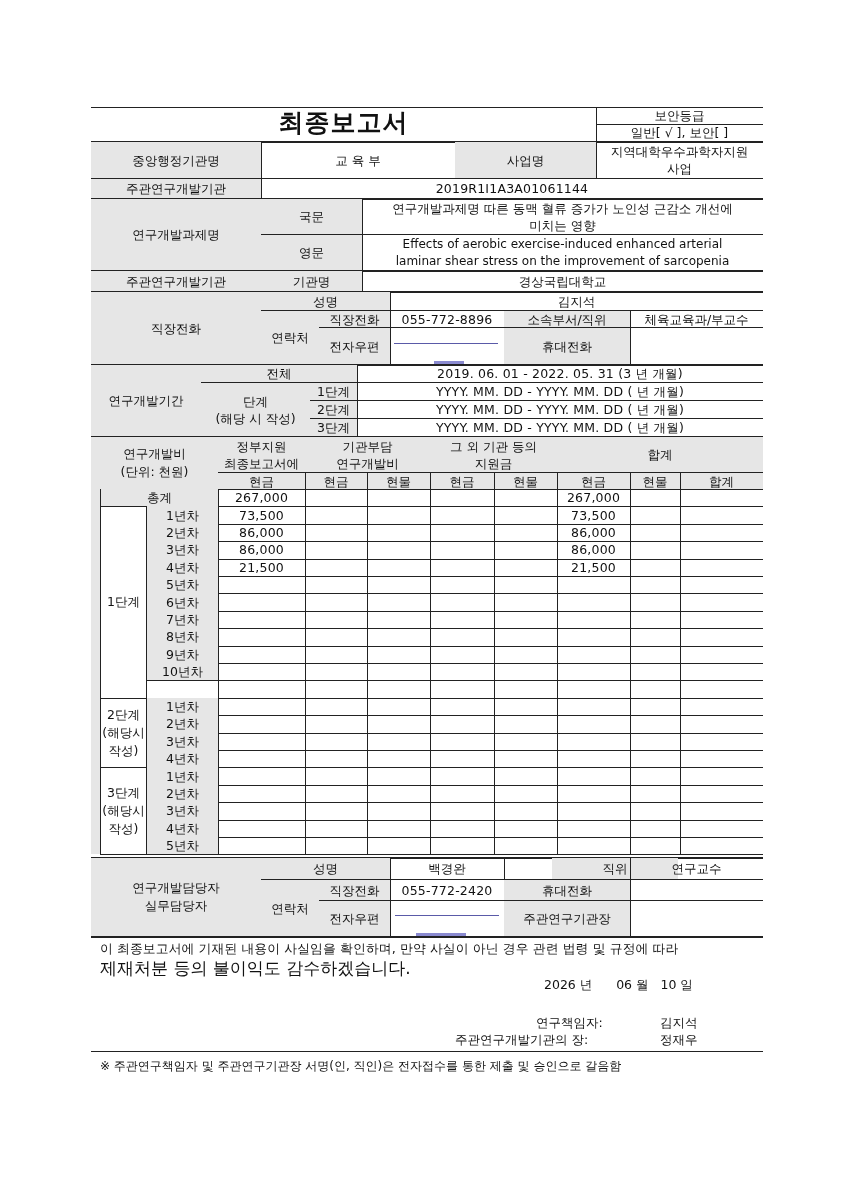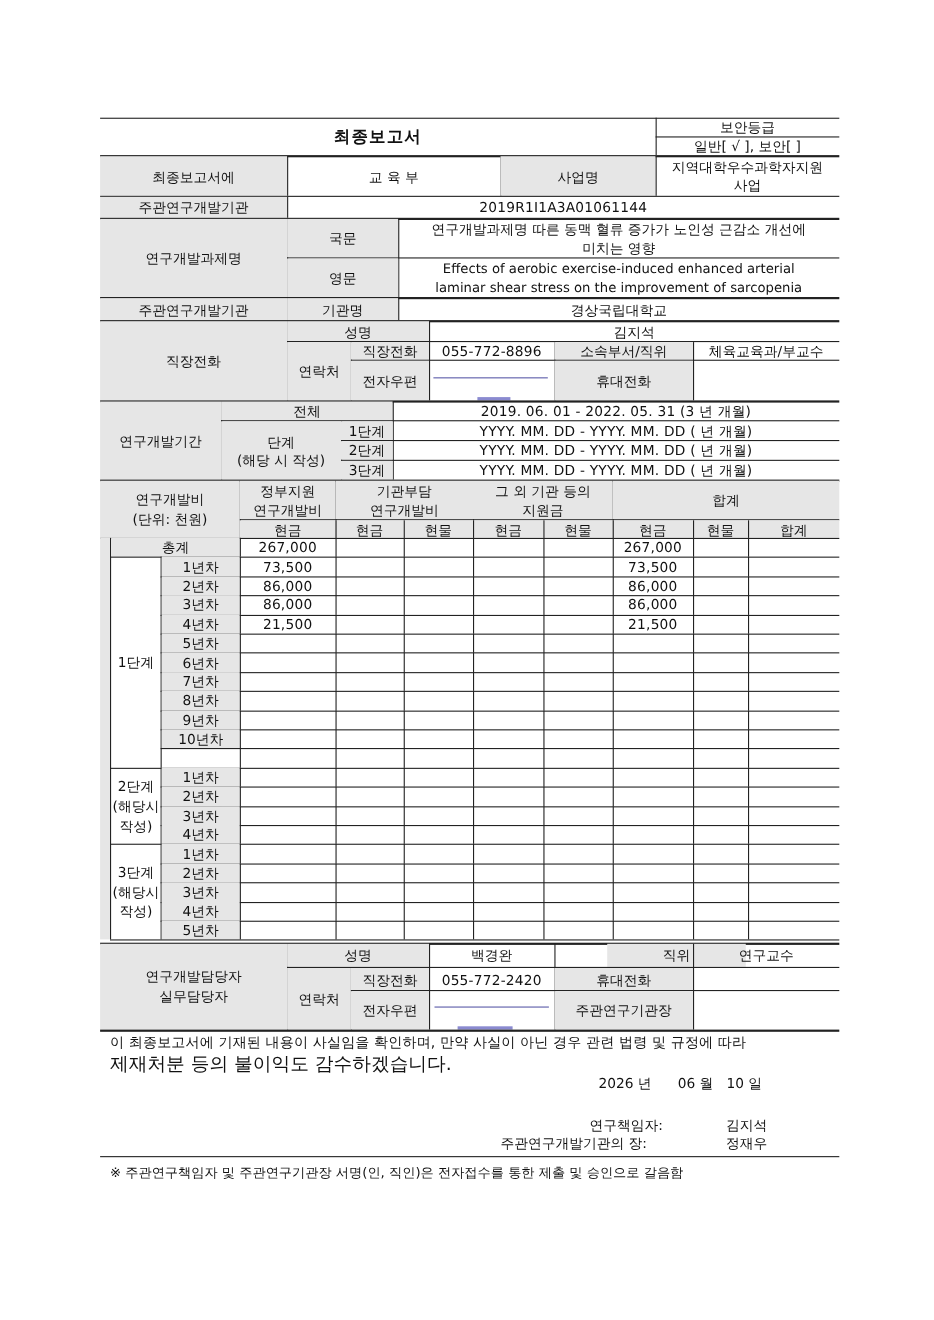--- a/index.html
+++ b/index.html
@@ -4,38 +4,38 @@
 <style>
   html, body { margin:0; padding:0; background:#ffffff; }
   body { width:849px; height:1200px; position:relative; overflow:hidden;
          font-family:"DejaVu Sans","Liberation Sans",sans-serif; color:#111; }
   .c { position:absolute; box-sizing:border-box; display:flex; align-items:center; justify-content:center;
        text-align:center; font-size:12.5px; line-height:15px; white-space:pre-line; }
   .g { background:#e6e6e6; }
   .hl { position:absolute; height:0; border-top:1px solid #222; }
   .hl2 { position:absolute; height:0; border-top:2px solid #222; }
   .vl { position:absolute; width:0; border-left:1px solid #222; }
-  .title { font-family:Liberation Sans, sans-serif; font-weight:bold; font-size:15px; letter-spacing:1px; }
+  .title { font-family:Liberation Mono, monospace; font-weight:bold; font-size:25px; letter-spacing:1px; }
   .mono { letter-spacing:0.2px; }
   .blue { position:absolute; height:0; border-top:1.5px solid #5a5aa8; }
   .bluebar { position:absolute; height:3px; background:#8a8ad0; }
   .txt { position:absolute; font-size:12.5px; line-height:15px; white-space:nowrap; }
 </style>
 </head>
 <body>
 
 <div class="hl" style="left:91px;top:107px;width:672px;"></div>
 <div class="c title" style="left:91px;top:107px;width:505px;height:34px;">최종보고서</div>
 <div class="vl" style="left:596px;top:107px;height:34px;"></div>
 <div class="c" style="left:596px;top:107px;width:167px;height:17px;">보안등급</div>
 <div class="hl" style="left:596px;top:124px;width:167px;"></div>
 <div class="c" style="left:596px;top:124px;width:167px;height:17px;">일반[ √ ], 보안[    ]</div>
 <div class="hl2" style="left:91px;top:141px;width:672px;"></div>
 
-<div class="c g" style="left:91px;top:142px;width:170px;height:36px;">최종보고서에</div>
+<div class="c g" style="left:91px;top:142px;width:170px;height:36px;">중앙행정기관명</div>
 <div class="vl" style="left:261px;top:142px;height:36px;"></div>
 <div class="c" style="left:261px;top:142px;width:194px;height:36px;">교 육 부</div>
 <div class="vl" style="left:455px;top:142px;height:36px;"></div>
 <div class="c g" style="left:455px;top:142px;width:141px;height:36px;">사업명</div>
 <div class="vl" style="left:596px;top:142px;height:36px;"></div>
 <div class="c" style="left:596px;top:142px;width:167px;height:36px;line-height:17px;">지역대학우수과학자지원
 사업</div>
 <div class="hl" style="left:91px;top:178px;width:672px;"></div>
 
 <div class="c g" style="left:91px;top:179px;width:170px;height:19px;">주관연구개발기관</div>
@@ -101,21 +101,21 @@
 <div class="c mono" style="left:357px;top:401px;width:406px;height:17px;">YYYY. MM. DD - YYYY. MM. DD (  년   개월)</div>
 <div class="hl" style="left:310px;top:418px;width:453px;"></div>
 <div class="c g" style="left:310px;top:419px;width:47px;height:17px;">3단계</div>
 <div class="c mono" style="left:357px;top:419px;width:406px;height:17px;">YYYY. MM. DD - YYYY. MM. DD (  년   개월)</div>
 <div class="hl2" style="left:91px;top:436px;width:672px;"></div>
 
 <div class="c g" style="left:91px;top:437px;width:127px;height:52px;line-height:18px;">연구개발비
 (단위: 천원)</div>
 <div class="vl" style="left:218px;top:437px;height:52px;"></div>
 <div class="c g" style="left:218px;top:437px;width:87px;height:35px;line-height:17px;">정부지원
-연구개발비</div>
+최종보고서에</div>
 <div class="vl" style="left:305px;top:437px;height:52px;"></div>
 <div class="c g" style="left:305px;top:437px;width:125px;height:35px;line-height:17px;">기관부담
 연구개발비</div>
 <div class="vl" style="left:430px;top:437px;height:52px;"></div>
 <div class="c g" style="left:430px;top:437px;width:127px;height:35px;line-height:17px;">그 외 기관 등의
 지원금</div>
 <div class="vl" style="left:557px;top:437px;height:52px;"></div>
 <div class="c g" style="left:557px;top:437px;width:206px;height:35px;">합계</div>
 <div class="hl" style="left:218px;top:472px;width:545px;"></div>
 <div id="subcols">

